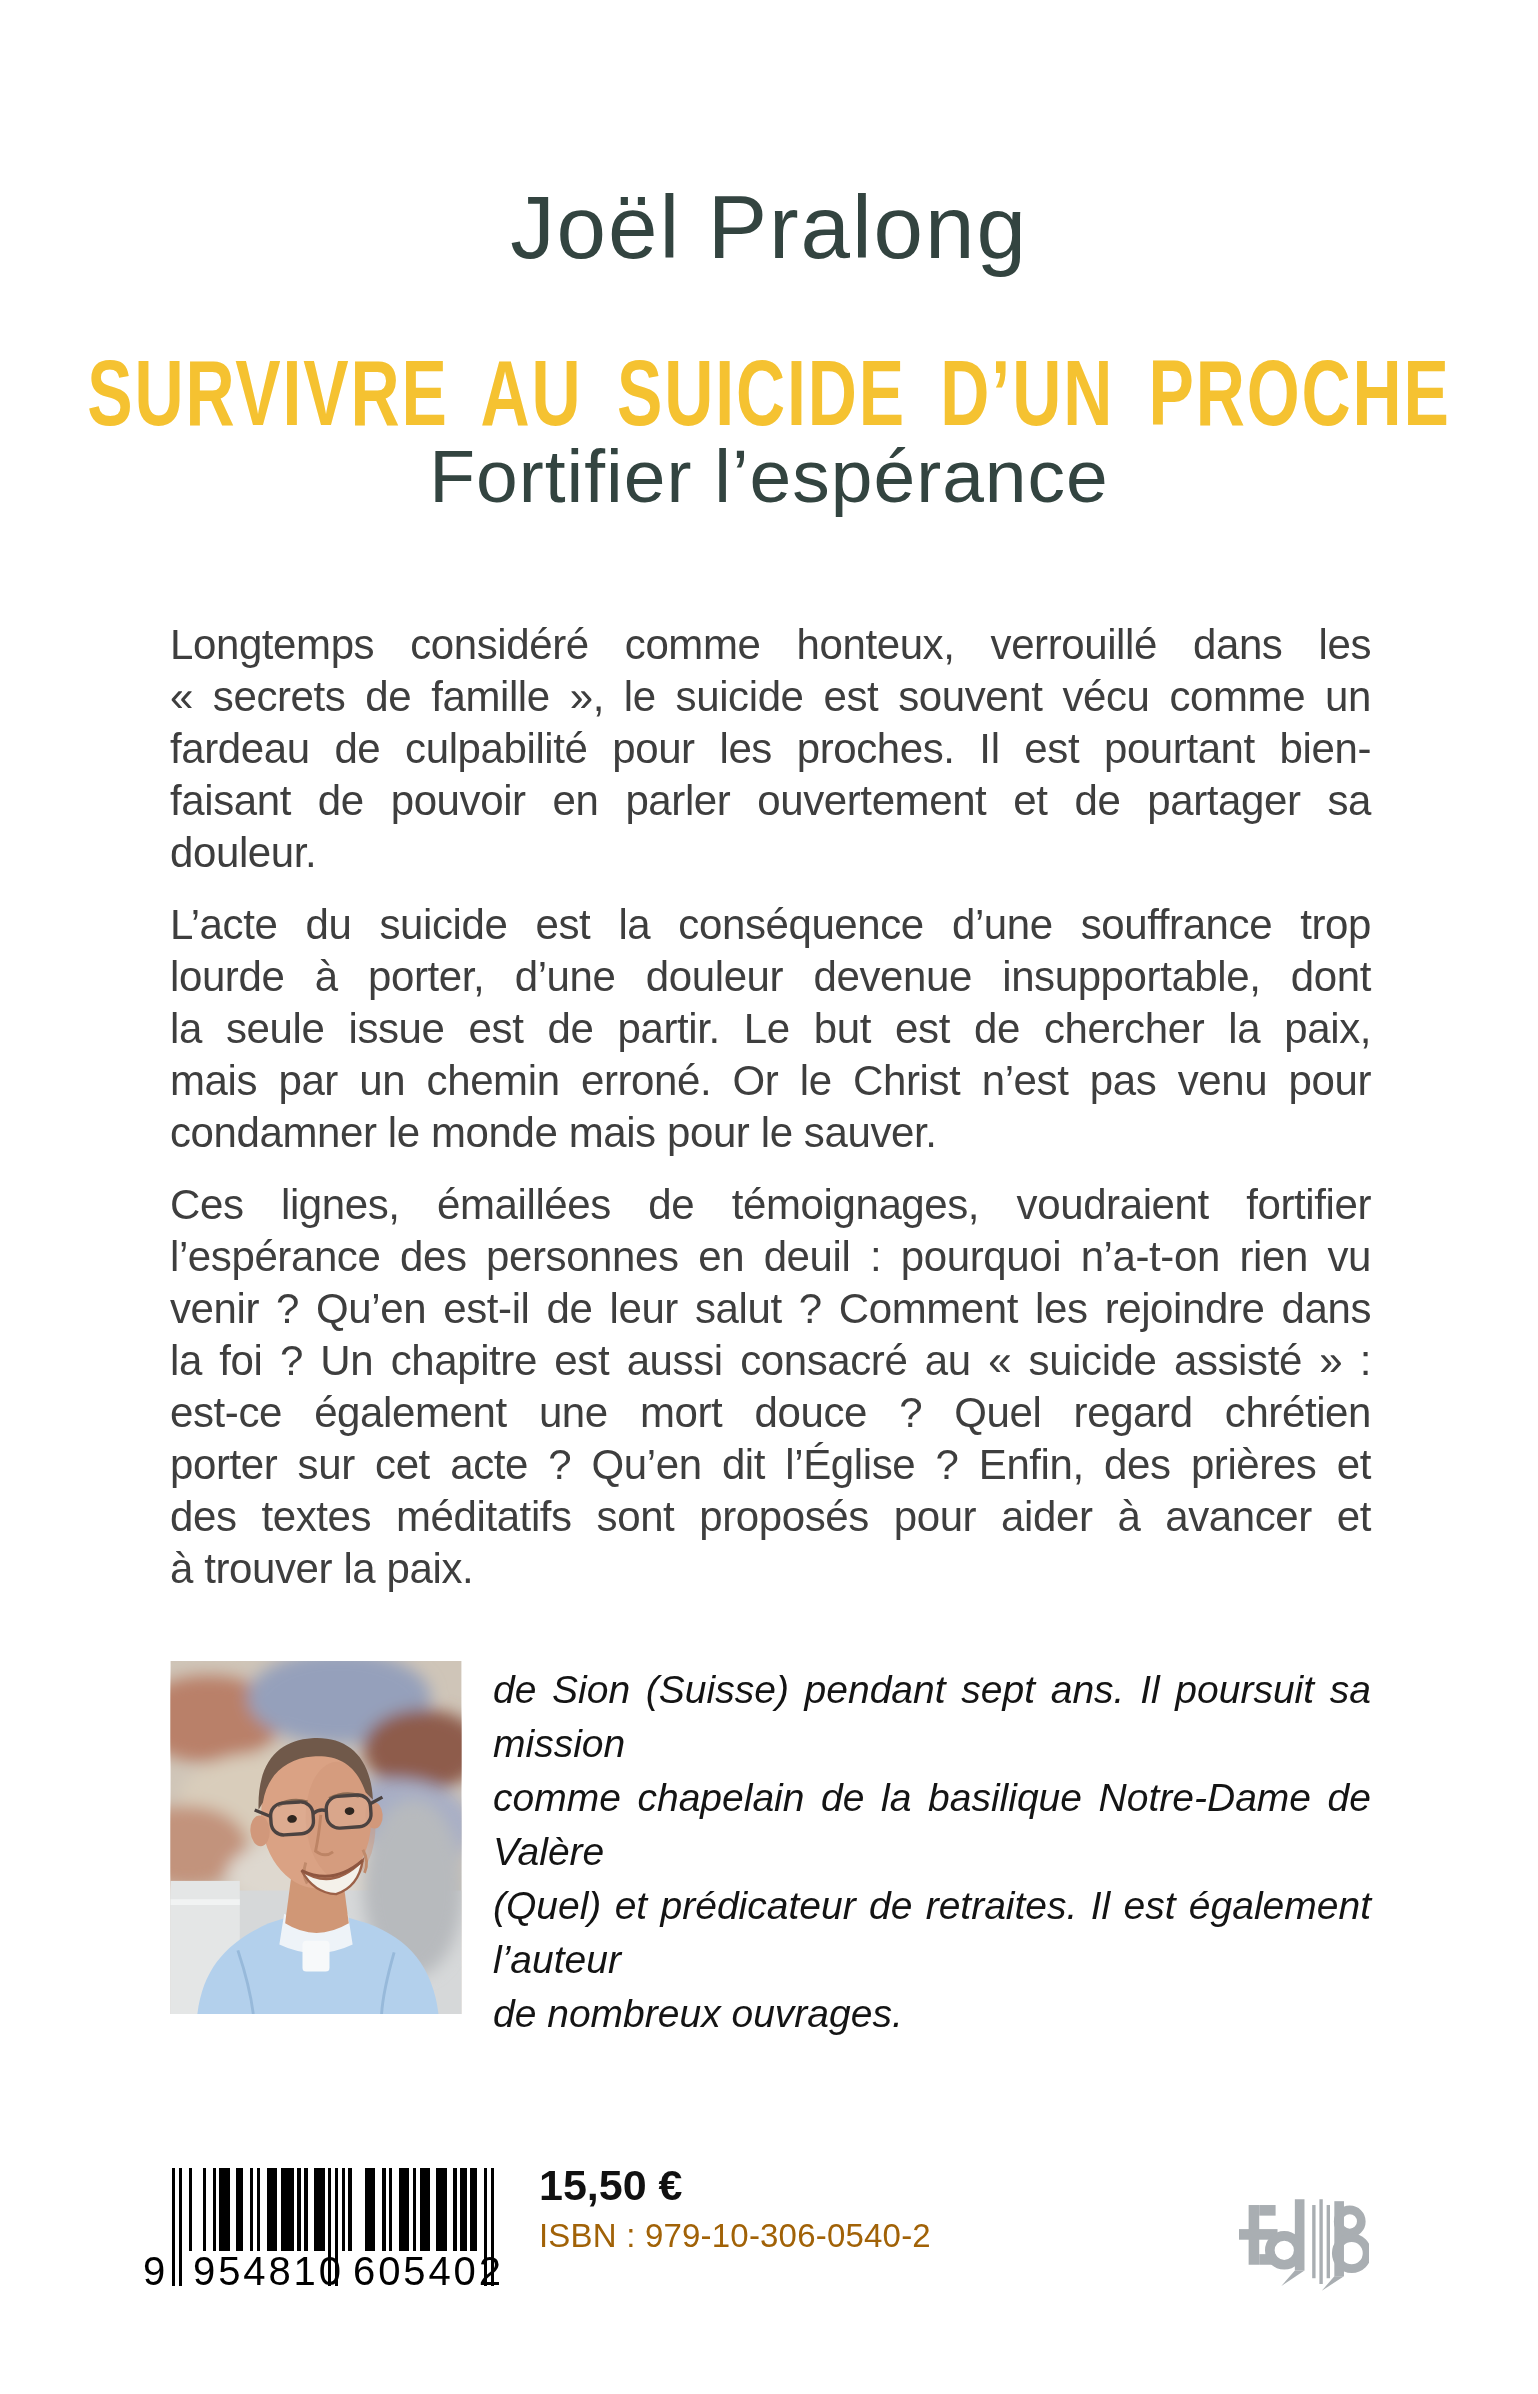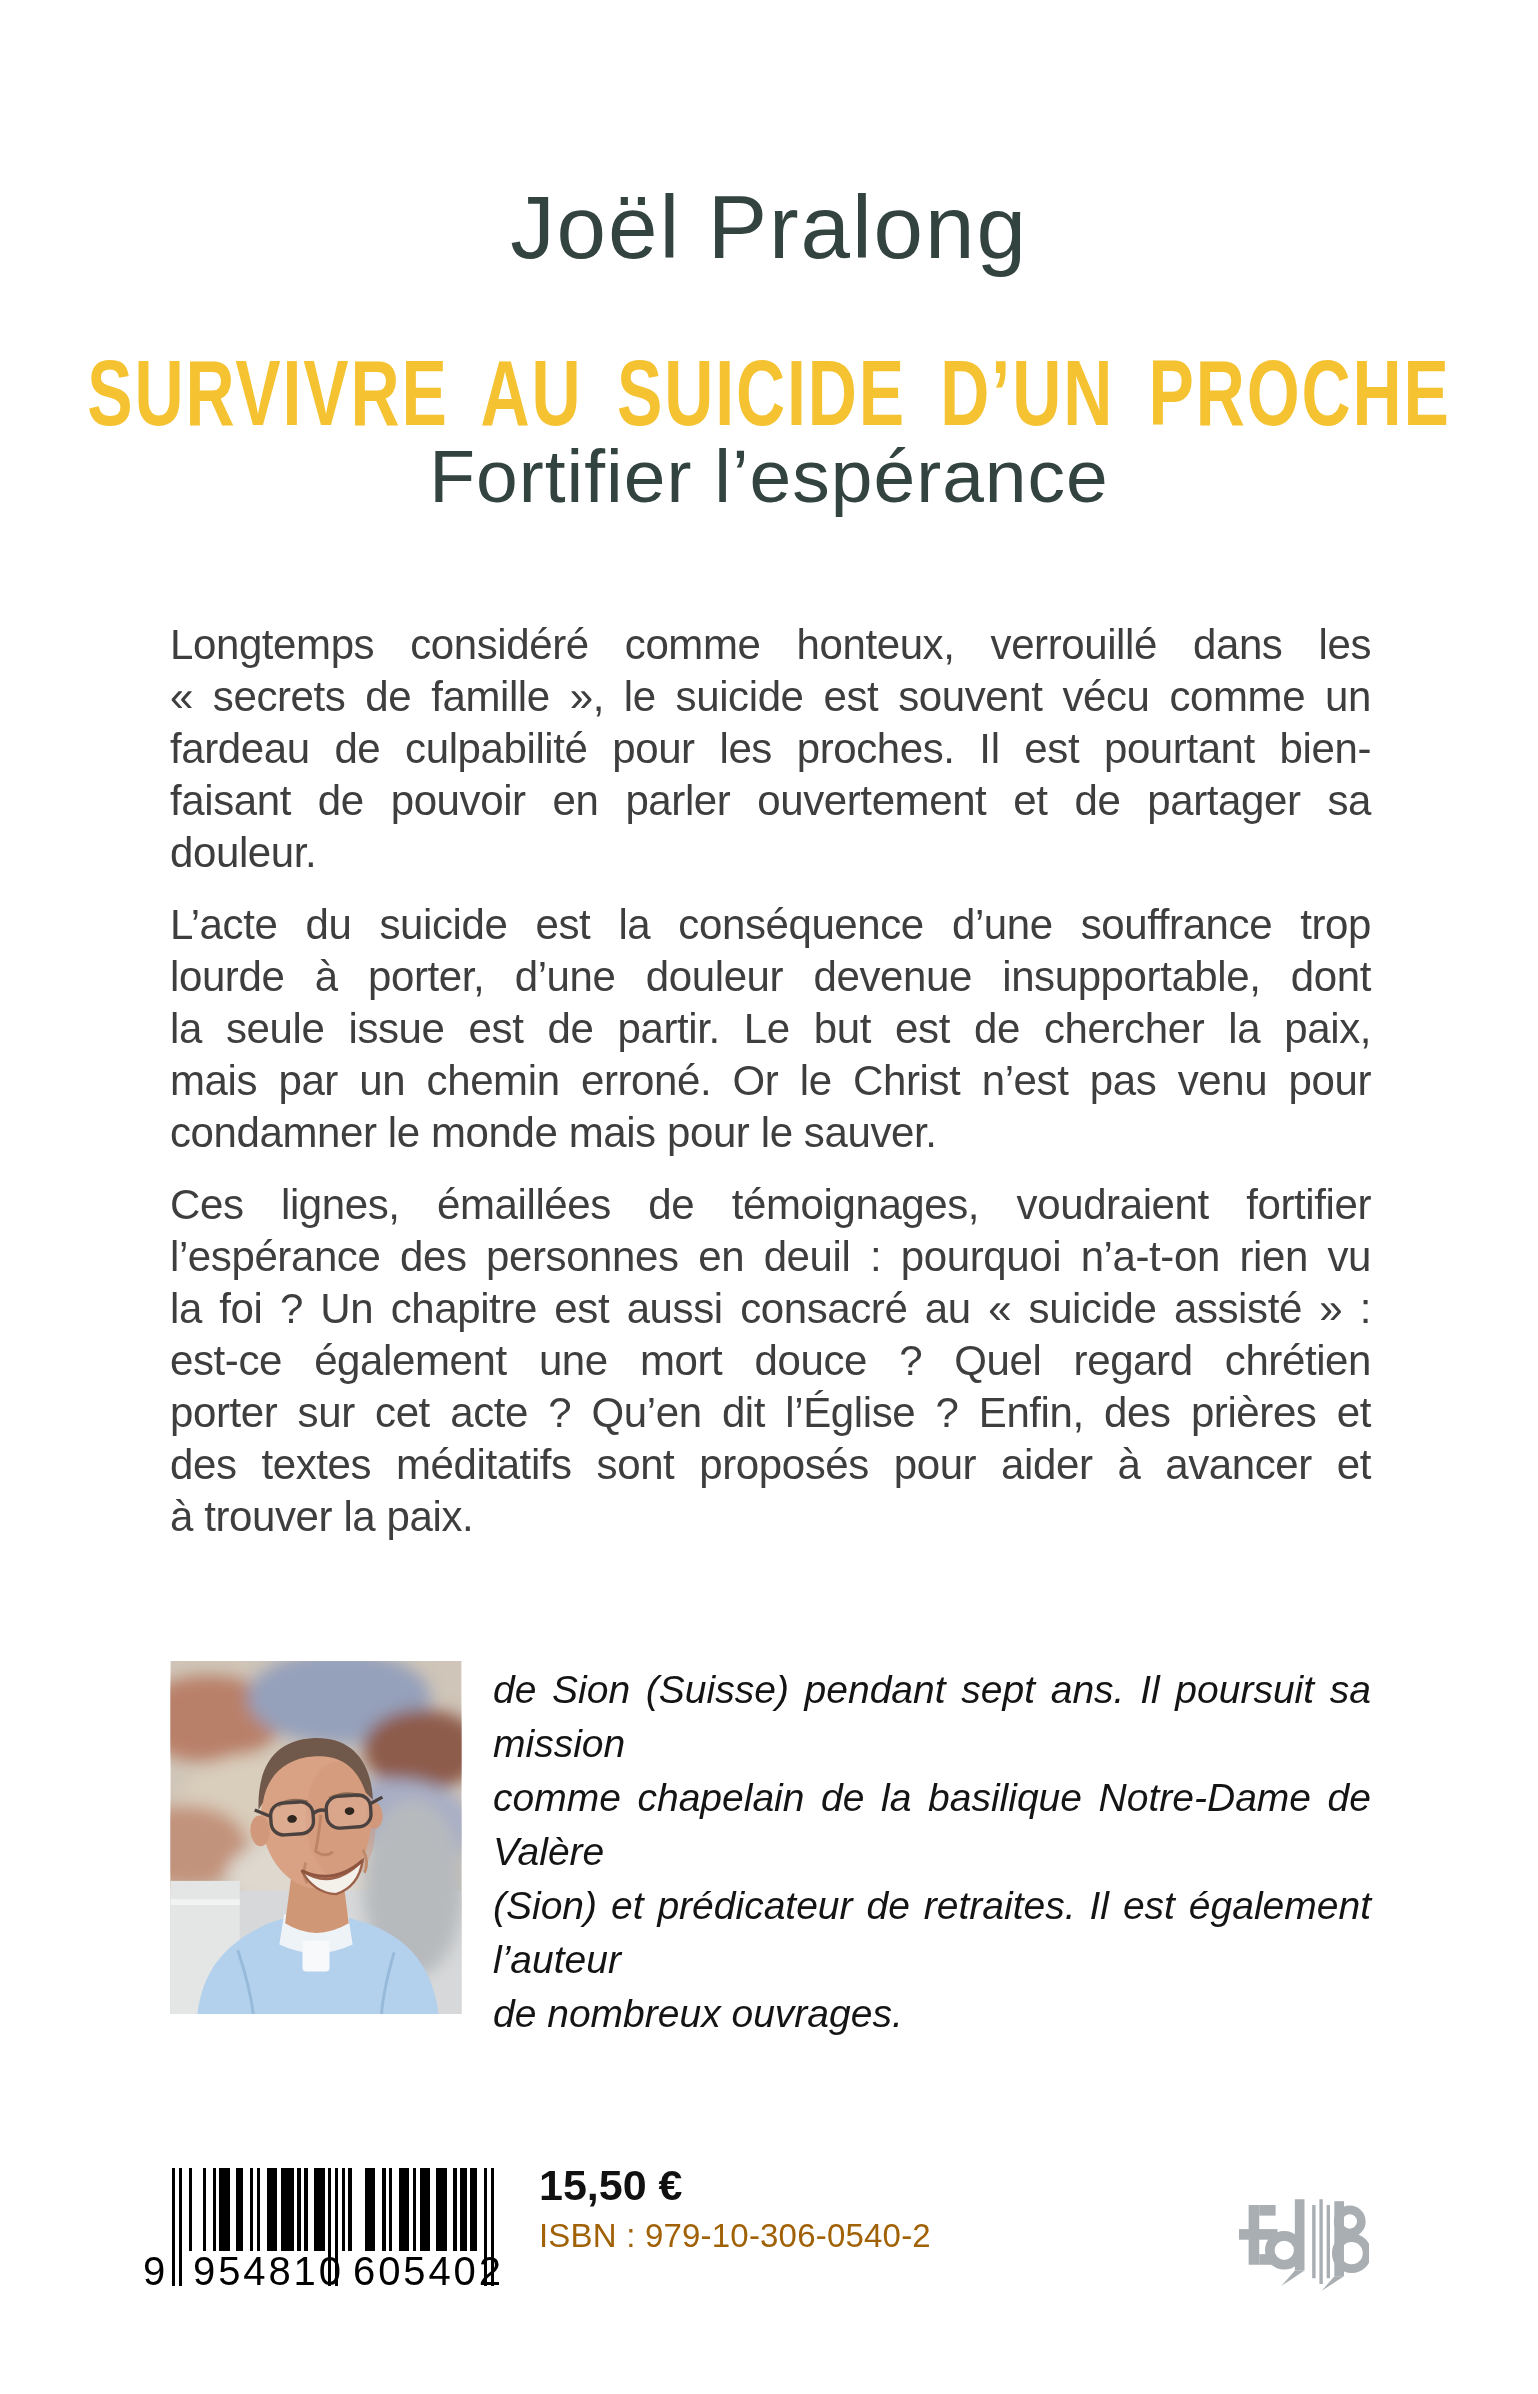--- a/index.html
+++ b/index.html
@@ -113,20 +113,21 @@
       <div class="para">
         <div class="jline">L’acte du suicide est la conséquence d’une souffrance trop</div>
         <div class="jline">lourde à porter, d’une douleur devenue insupportable, dont</div>
         <div class="jline">la seule issue est de partir. Le but est de chercher la paix,</div>
         <div class="jline">mais par un chemin erroné. Or le Christ n’est pas venu pour</div>
         <div class="jline last">condamner le monde mais pour le sauver.</div>
       </div>
       <div class="para">
         <div class="jline">Ces lignes, émaillées de témoignages, voudraient fortifier</div>
         <div class="jline">l’espérance des personnes en deuil : pourquoi n’a-t-on rien vu</div>
+        <div class="jline">venir ? Qu’en est-il de leur salut ? Comment les rejoindre dans</div>
         <div class="jline">la foi ? Un chapitre est aussi consacré au « suicide assisté » :</div>
         <div class="jline">est-ce également une mort douce ? Quel regard chrétien</div>
         <div class="jline">porter sur cet acte ? Qu’en dit l’Église ? Enfin, des prières et</div>
         <div class="jline">des textes méditatifs sont proposés pour aider à avancer et</div>
         <div class="jline last">à trouver la paix.</div>
       </div>
     </div>
 
   <svg class="bio-photo" viewBox="0 0 302 366" xmlns="http://www.w3.org/2000/svg" aria-hidden="true">
     <defs>
@@ -184,21 +185,21 @@
         <path d="M137,208 Q132,220 137,230" stroke="#c08a6b" stroke-width="3" fill="none"></path>
         <path d="M197,199 Q203,212 197,223" stroke="#c08a6b" stroke-width="3" fill="none"></path>
         <path d="M132,216 Q162,240 196,210 Q190,237 166,243 Q143,240 132,216 Z" fill="#f4f1ea" stroke="#9c6148" stroke-width="2.5"></path>
         <path d="M132,216 Q164,234 196,210" stroke="#8e5640" stroke-width="3" fill="none"></path>
       </g>
     </g>
   </svg>
   <div class="bio-text">
       <div class="jline">de Sion (Suisse) pendant sept ans. Il poursuit sa mission</div>
       <div class="jline">comme chapelain de la basilique Notre-Dame de Valère</div>
-      <div class="jline">(Sion) et prédicateur de retraites. Il est également l’auteur</div>
+      <div class="jline">(Quel) et prédicateur de retraites. Il est également l’auteur</div>
       <div class="jline last">de nombreux ouvrages.</div>
     </div>
 
   <div class="barcode">
     <div class="barcode-bars">
         <div style="width: 3.4px; flex: 0 0 auto; height: 118px; background: rgb(0, 0, 0);"></div>
         <div style="width: 3.4px; flex: 0 0 auto; height: 118px; background: transparent;"></div>
         <div style="width: 3.4px; flex: 0 0 auto; height: 118px; background: rgb(0, 0, 0);"></div>
         <div style="width: 3.4px; flex: 0 0 auto; height: 83px; background: transparent;"></div>
         <div style="width: 3.4px; flex: 0 0 auto; height: 83px; background: transparent;"></div>

